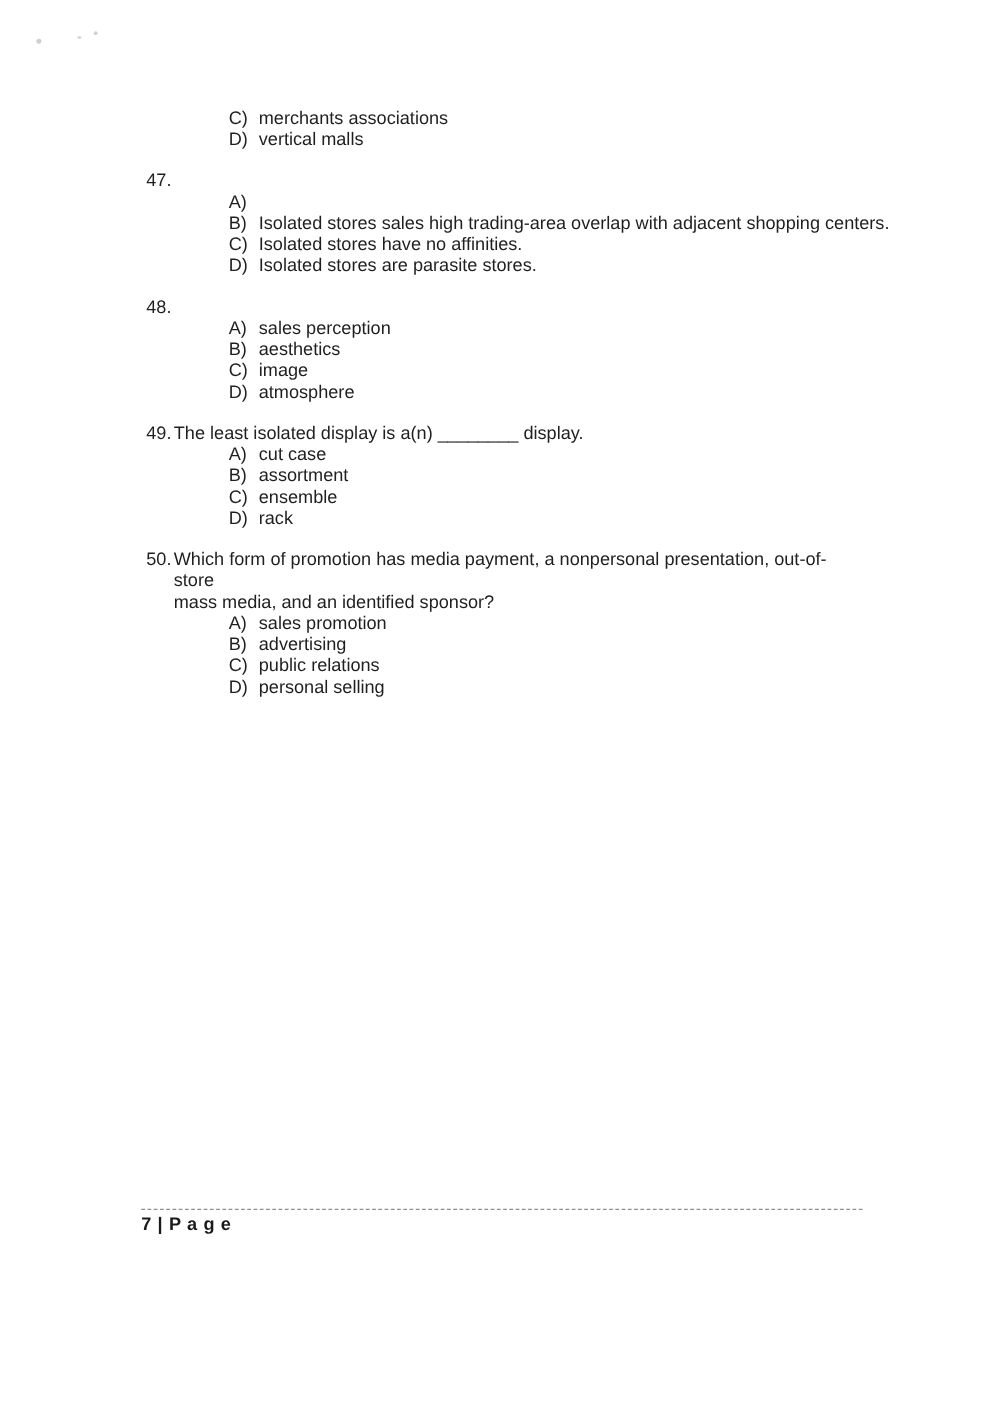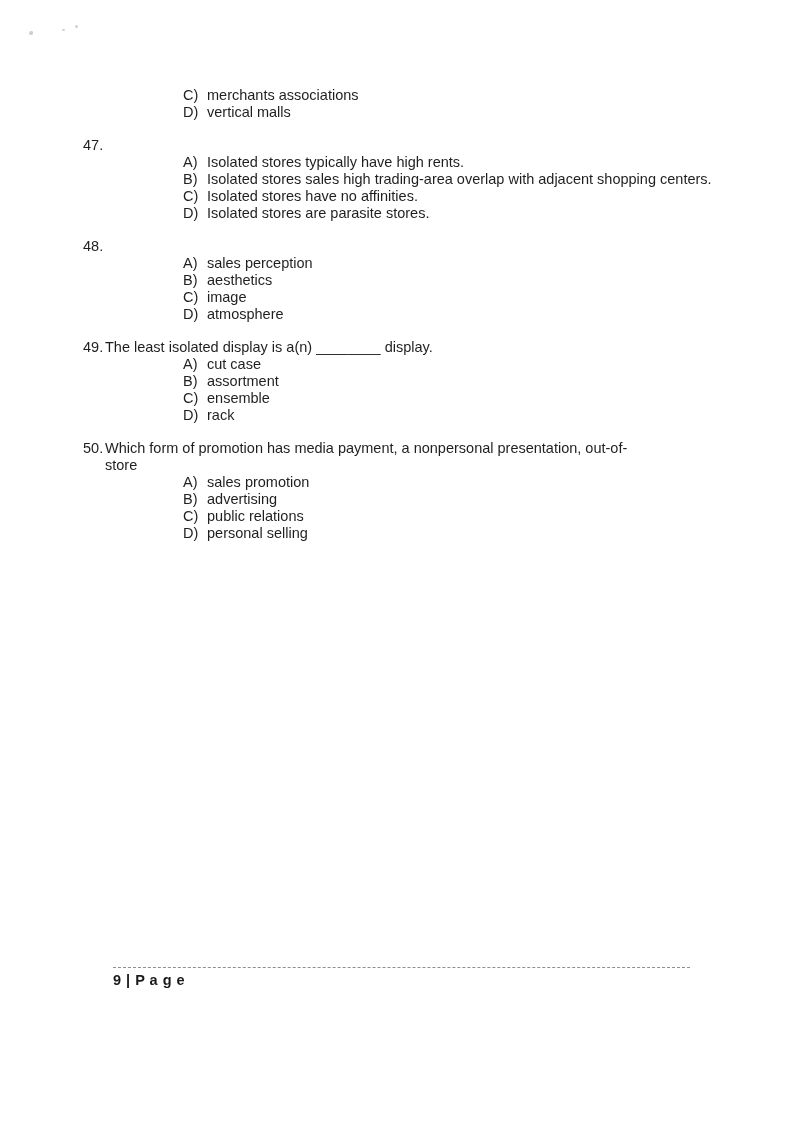--- a/index.html
+++ b/index.html
@@ -30,21 +30,21 @@
   .speck.s3 { left: 75px; top: 25px; width: 3px; height: 3px; }
 
   .content {
     position: absolute;
     top: 87px;
     left: 0;
     right: 0;
   }
   .lead-options { margin-bottom: 16px; }
   .question { margin-bottom: 16px; }
-  .qhead { display: flex; margin-left: 83px; }
+  .qhead { display: flex; margin-left: 117px; }
   .qnum { flex: none; width: 22px; }
   .qtext { flex: 1; max-width: 530px; }
   .option { display: flex; margin-left: 183px; }
   .olet { flex: none; width: 24px; }
   .u { }
 
   .footer-line {
     position: absolute;
     left: 113px;
     top: 967px;
@@ -79,21 +79,20 @@
           <span class="otext">vertical malls</span>
         </div>
       </div>
       <div class="question">
         <div class="qhead">
           <span class="qnum">47.</span>
         </div>
         <div class="options">
           <div class="option">
             <span class="olet">A)</span>
-            <span class="otext">Isolated stores typically have high rents.</span>
           </div>
           <div class="option">
             <span class="olet">B)</span>
             <span class="otext">Isolated stores sales high trading-area overlap with adjacent shopping centers.</span>
           </div>
           <div class="option">
             <span class="olet">C)</span>
             <span class="otext">Isolated stores have no affinities.</span>
           </div>
           <div class="option">
@@ -149,20 +148,21 @@
             <span class="olet">D)</span>
             <span class="otext">rack</span>
           </div>
         </div>
       </div>
       <div class="question">
         <div class="qhead">
           <span class="qnum">50.</span>
           <div class="qtext">
             <div class="qline"><span>Which form of promotion has media payment, a nonpersonal presentation, out-of-store</span></div>
+            <div class="qline"><span>mass media, and an identified sponsor?</span></div>
           </div>
         </div>
         <div class="options">
           <div class="option">
             <span class="olet">A)</span>
             <span class="otext">sales promotion</span>
           </div>
           <div class="option">
             <span class="olet">B)</span>
             <span class="otext">advertising</span>
@@ -173,14 +173,14 @@
           </div>
           <div class="option">
             <span class="olet">D)</span>
             <span class="otext">personal selling</span>
           </div>
         </div>
       </div>
     </div>
 
   <div class="footer-line"></div>
-  <div class="footer-text">9 | P a g e</div>
+  <div class="footer-text">7 | P a g e</div>
 </div>
 
 </body></html>

